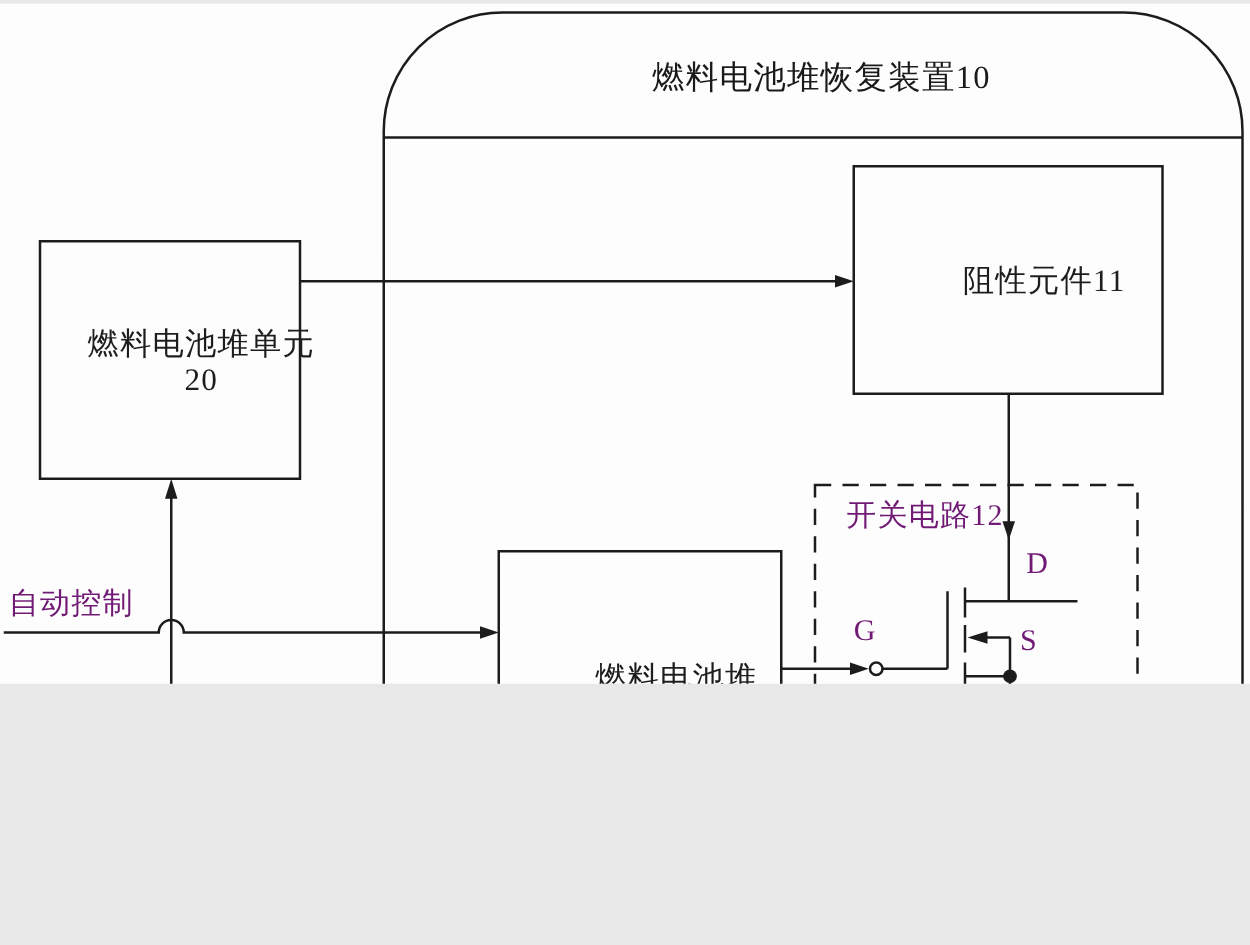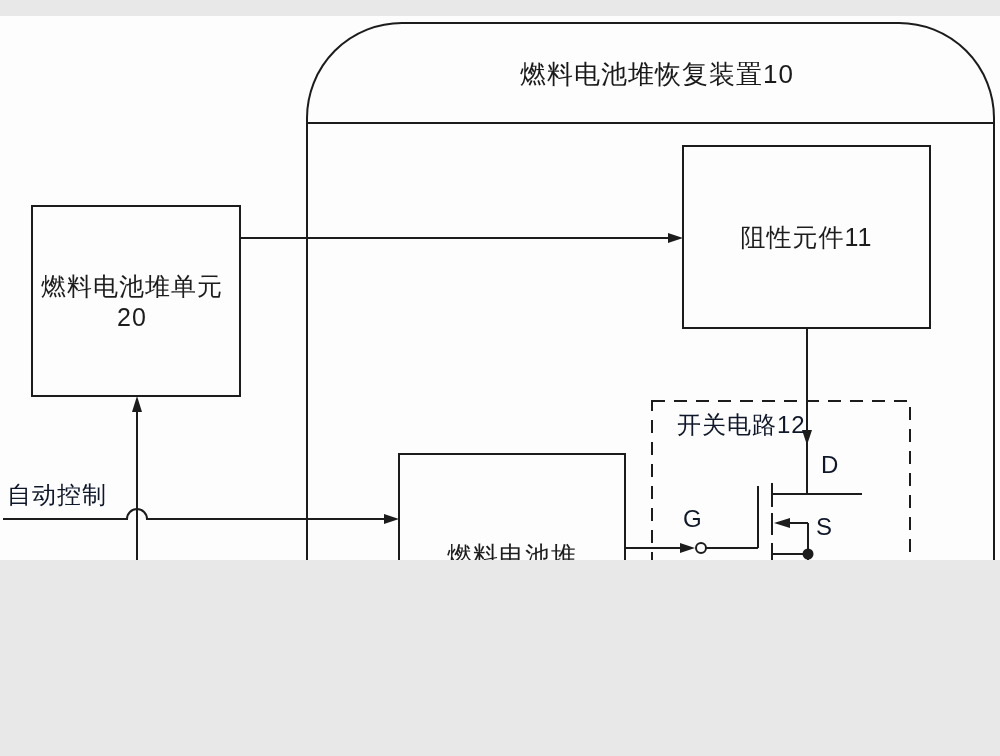--- a/index.html
+++ b/index.html
@@ -1,25 +1,25 @@
 <!DOCTYPE html>
 <html><head>
 <meta charset="utf-8">
 <style>
   html,body{margin:0;padding:0;background:#e8e8e8;}
   .stage{
     position:relative;width:1000px;height:544px;background:#fdfdfd;
-    font-family:Liberation Sans, sans-serif;color:#1a1a1a;
-    overflow:hidden;margin:16px auto;
+    font-family:Liberation Serif, serif;color:#1a1a1a;
+    overflow:hidden;margin:3px auto;
   }
   .stage svg{position:absolute;left:0;top:0;}
-  .lbl{position:absolute;white-space:nowrap;color:#0f172a;}
+  .lbl{position:absolute;white-space:nowrap;color:#701a75;}
   .box-lbl{
     position:absolute;display:flex;align-items:center;justify-content:center;
-    text-align:center;font-size:25px;letter-spacing:1px;color:#1d1d1d;
+    text-align:center;font-size:25px;letter-spacing:1px;color:#1d1d1d;padding-left:29px;
   }
   .title-lbl{position:absolute;text-align:center;font-size:26px;letter-spacing:1px;}
   .small-cn{font-size:24px;letter-spacing:1px;}
   .pin{font-size:24px;}
   .two-line{flex-direction:column;line-height:1.35;}
 </style>
 </head>
 <body>
 
 <div class="stage">

